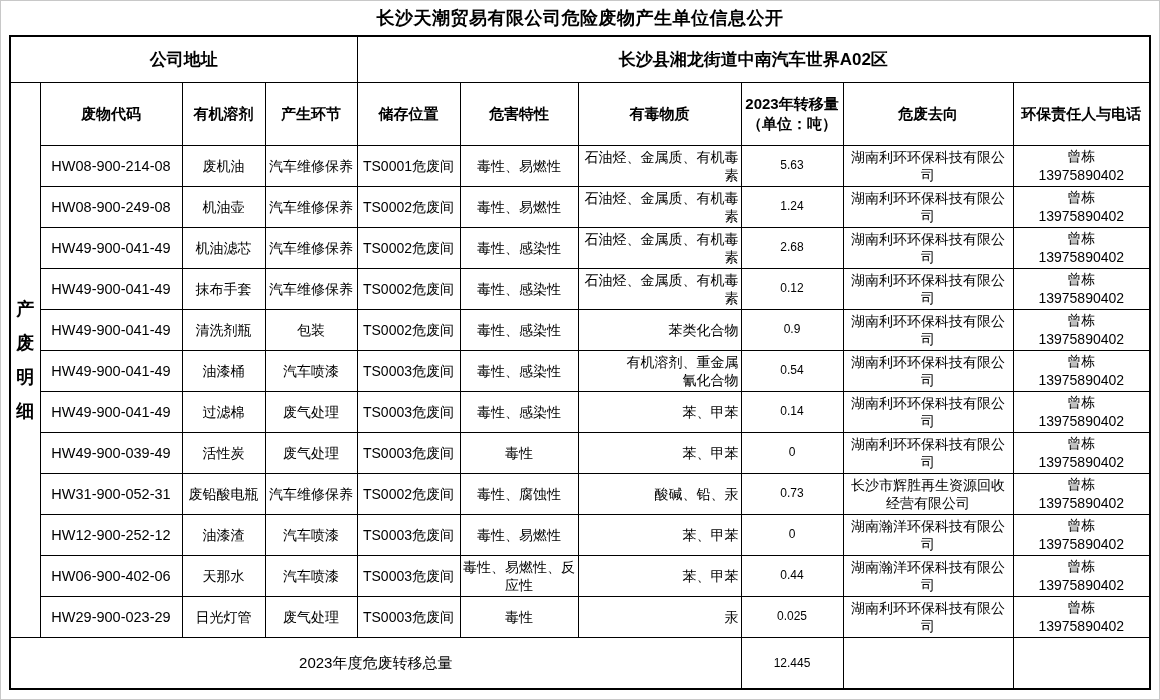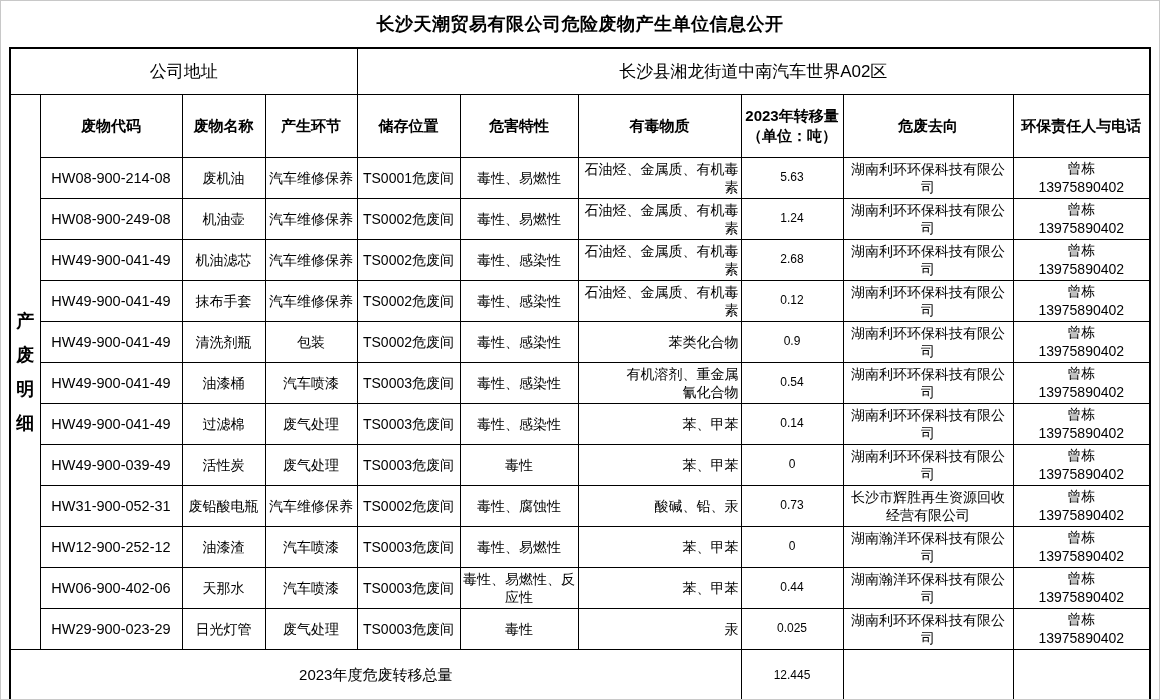--- a/index.html
+++ b/index.html
@@ -2,32 +2,32 @@
 <html><head>
 <meta charset="utf-8">
 <style>
   html,body { margin:0; padding:0; }
   body {
     width:1160px; height:700px; background:#ffffff; color:#000;
     font-family:"Liberation Sans","DejaVu Sans",sans-serif;
     box-sizing:border-box; border:1px solid #c8c8c8; overflow:hidden;
   }
   .page-title {
-    height:46px; display:flex; align-items:center; justify-content:center;
+    height:34px; display:flex; align-items:center; justify-content:center;
     font-weight:bold; font-size:18px; letter-spacing:0.5px;
   }
   table.main {
     border-collapse:collapse; table-layout:fixed; width:1140px; margin:0 auto;
     border:2px solid #000;
   }
   td, th {
     border:1px solid #000; text-align:center; vertical-align:middle;
     padding:0 2px; overflow:hidden; font-weight:normal;
   }
-  tr.address-row td { height:45px; font-weight:normal; font-size:17px; }
+  tr.address-row td { height:45px; font-weight:bold; font-size:17px; }
   tr.header-row th { height:62px; font-weight:bold; font-size:15px; line-height:1.35; }
   .vertical-cell {
     font-weight:bold; font-size:18px; line-height:1.9; word-break:break-all;
     padding:16px 5px;
   }
   tr.data-row td { height:40px; font-size:14px; line-height:1.3; }
   tr.data-row td.code { font-size:14.5px; }
   tr.data-row td.amount { font-size:12px; }
   tr.data-row td.preline { white-space:pre-line;text-align:right; }
   tr.data-row td.contact div { font-size:14px; line-height:1.35;text-align:center; }
@@ -53,21 +53,21 @@
     <col style="width:137px">
   </colgroup>
   <tbody id="table-body">
     <tr class="address-row">
       <td colspan="4">公司地址</td>
       <td colspan="6">长沙县湘龙街道中南汽车世界A02区</td>
     </tr>
     <tr class="header-row">
       <td class="vertical-cell" rowspan="13">产废明细</td>
       <th><span>废物代码</span></th>
-      <th><span>废物名称</span></th>
+      <th><span>有机溶剂</span></th>
       <th><span>产生环节</span></th>
       <th><span>储存位置</span></th>
       <th><span>危害特性</span></th>
       <th><span>有毒物质</span></th>
       <th>
         <div>2023年转移量</div>
         <div>（单位：吨）</div>
       </th>
       <th><span>危废去向</span></th>
       <th><span>环保责任人与电话</span></th>

